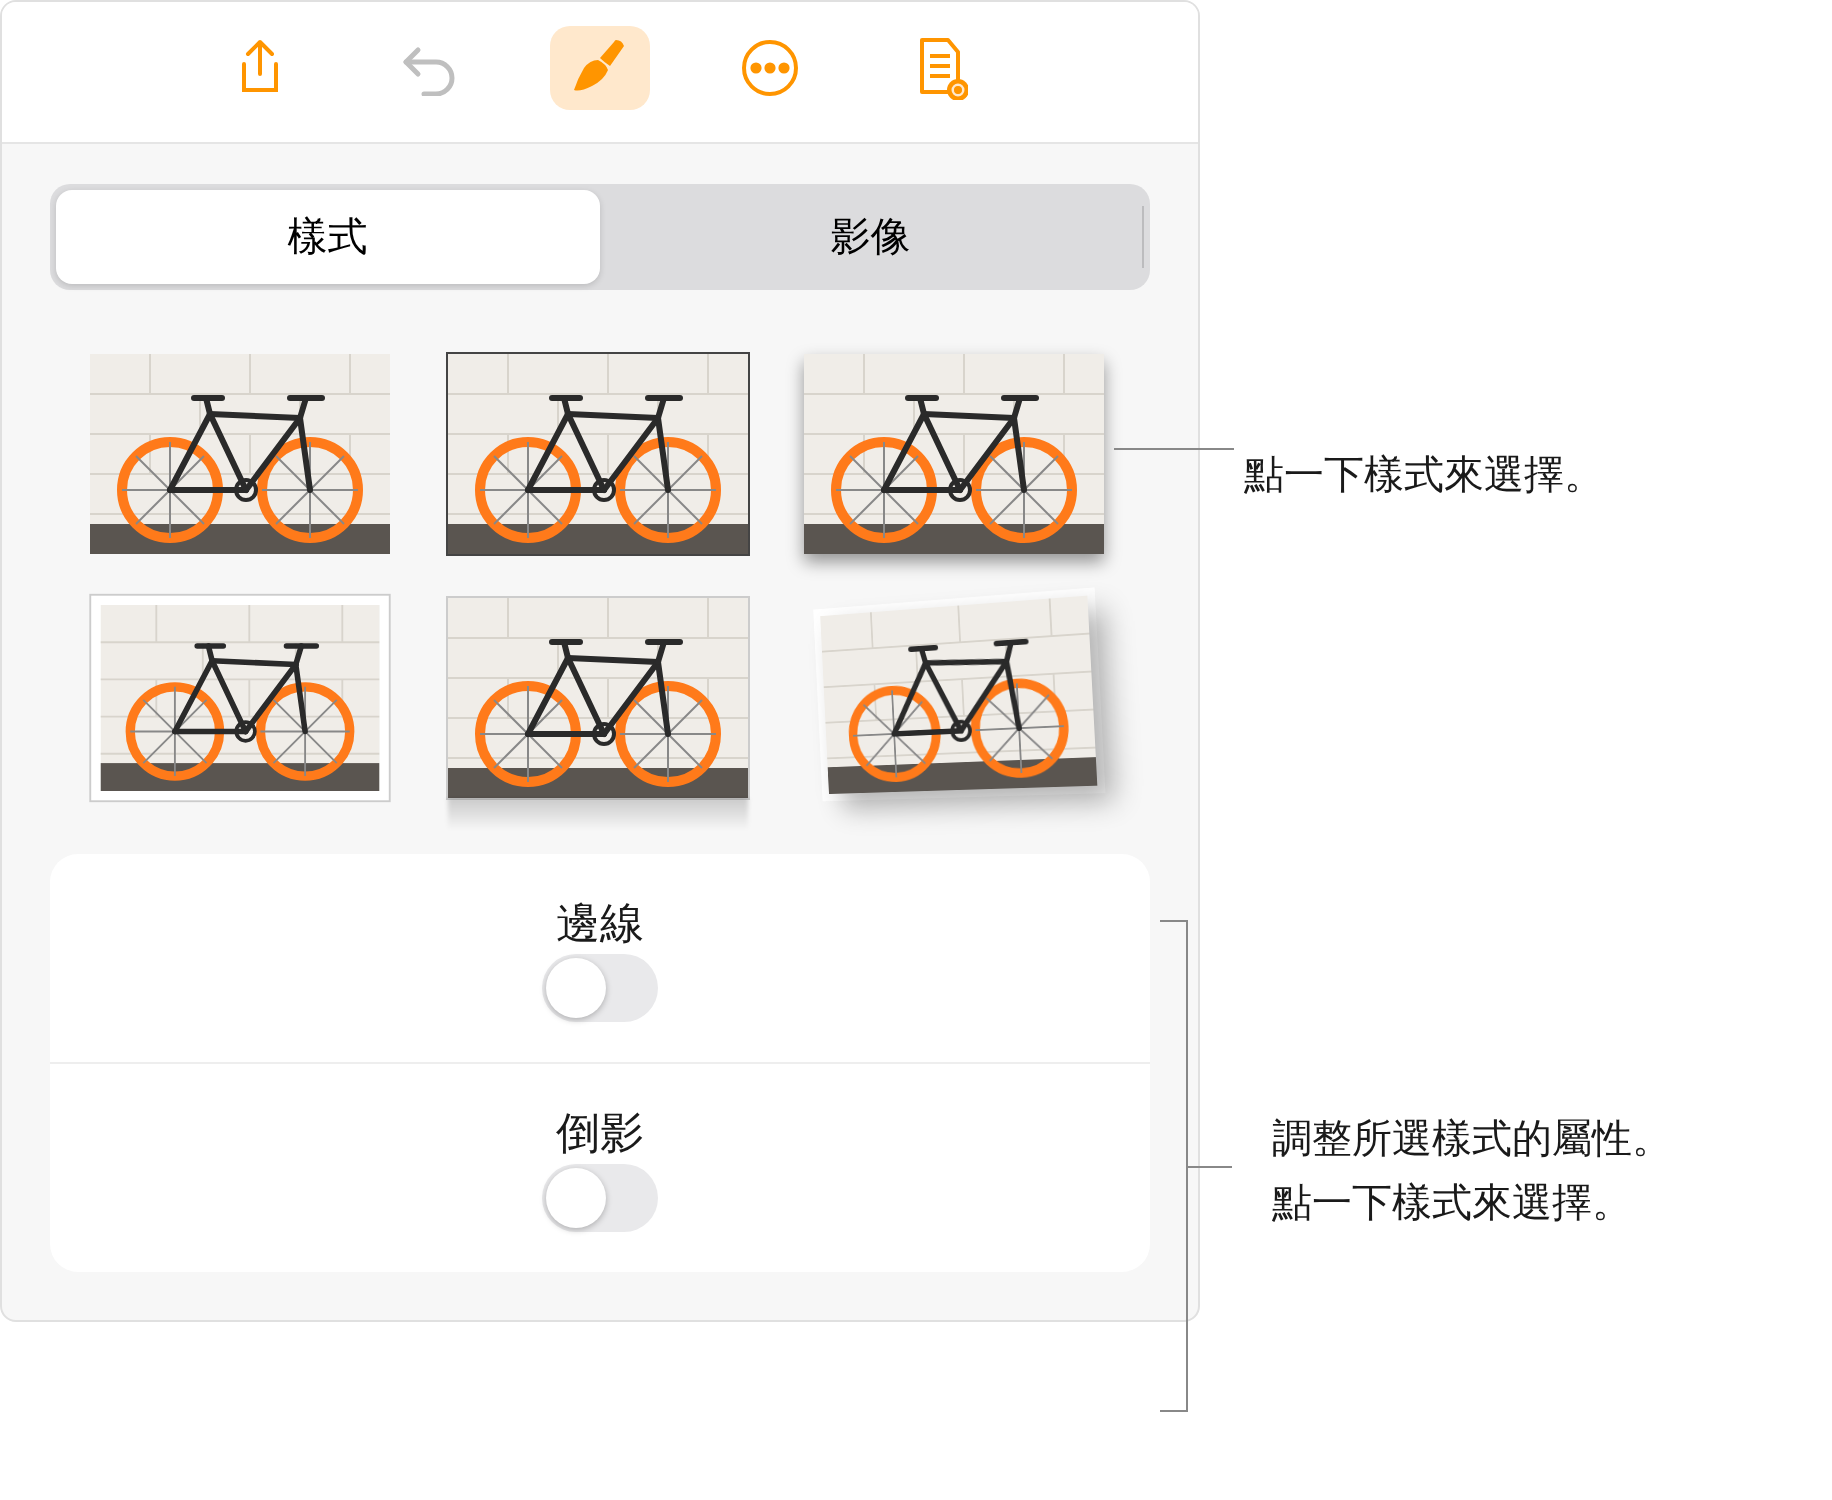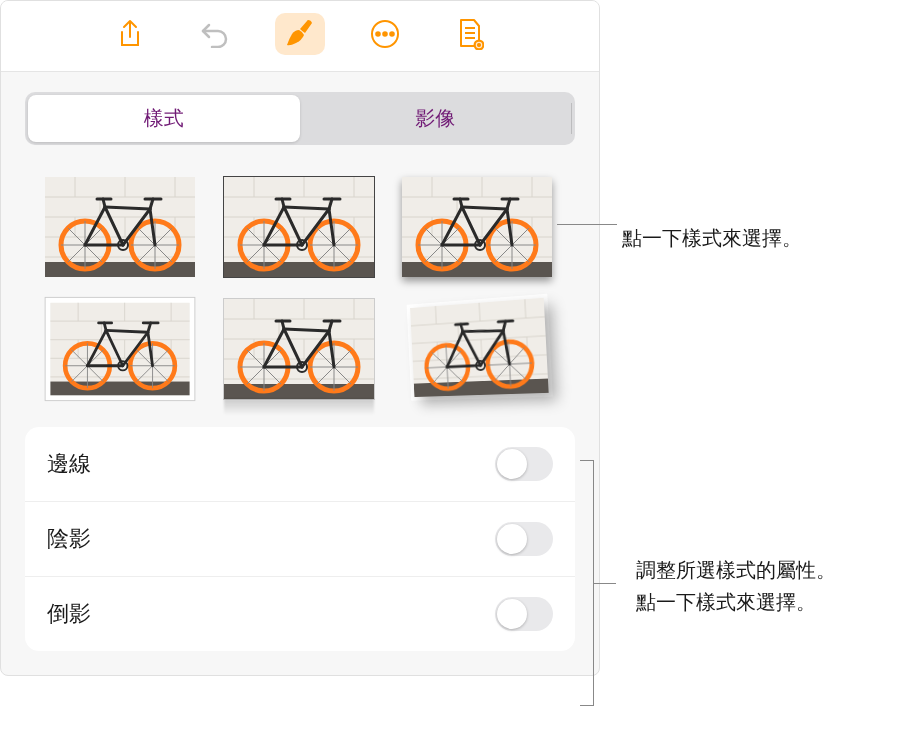--- a/index.html
+++ b/index.html
@@ -51,21 +51,21 @@
     margin: 20px 24px 12px;
     background: #dcdcde;
     border-radius: 10px;
     padding: 3px;
   }
   .seg-item {
     flex: 1;
     text-align: center;
     padding: 10px 0;
     font-size: 20px;
-    color: #701a75;
+    color: #000000;
     cursor: pointer;
     border-radius: 8px;
     position: relative;
   }
   .seg-item.selected {
     background: #fff;
     box-shadow: 0 1px 3px rgba(0,0,0,0.15);
     font-weight: 500;
   }
   .seg-divider {
@@ -114,20 +114,21 @@
     background: #fff;
     border-radius: 14px;
     overflow: hidden;
   }
   .option-row {
     display: flex;
     align-items: center;
     justify-content: space-between;
     padding: 20px 22px;
     border-bottom: 1px solid #eee;
+    flex-direction: column;
   }
   .option-row:last-child { border-bottom: none; }
   .option-label {
     font-size: 22px;
     color: #1a1a1a;
   }
   .toggle {
     width: 58px;
     height: 34px;
     background: #e9e9eb;
@@ -305,24 +306,20 @@
           </svg>
         </div>
     </div>
 
     <div class="options-list">
       <div class="option-row">
         <span class="option-label">邊線</span>
         <div class="toggle"></div>
       </div>
       <div class="option-row">
-        <span class="option-label">陰影</span>
-        <div class="toggle"></div>
-      </div>
-      <div class="option-row">
         <span class="option-label">倒影</span>
         <div class="toggle"></div>
       </div>
     </div>
 
   </div>
 
   <div class="callouts">
 
     <div class="callout-line callout-hline" style="left:-43px; top:224px; width:60px;"></div>

